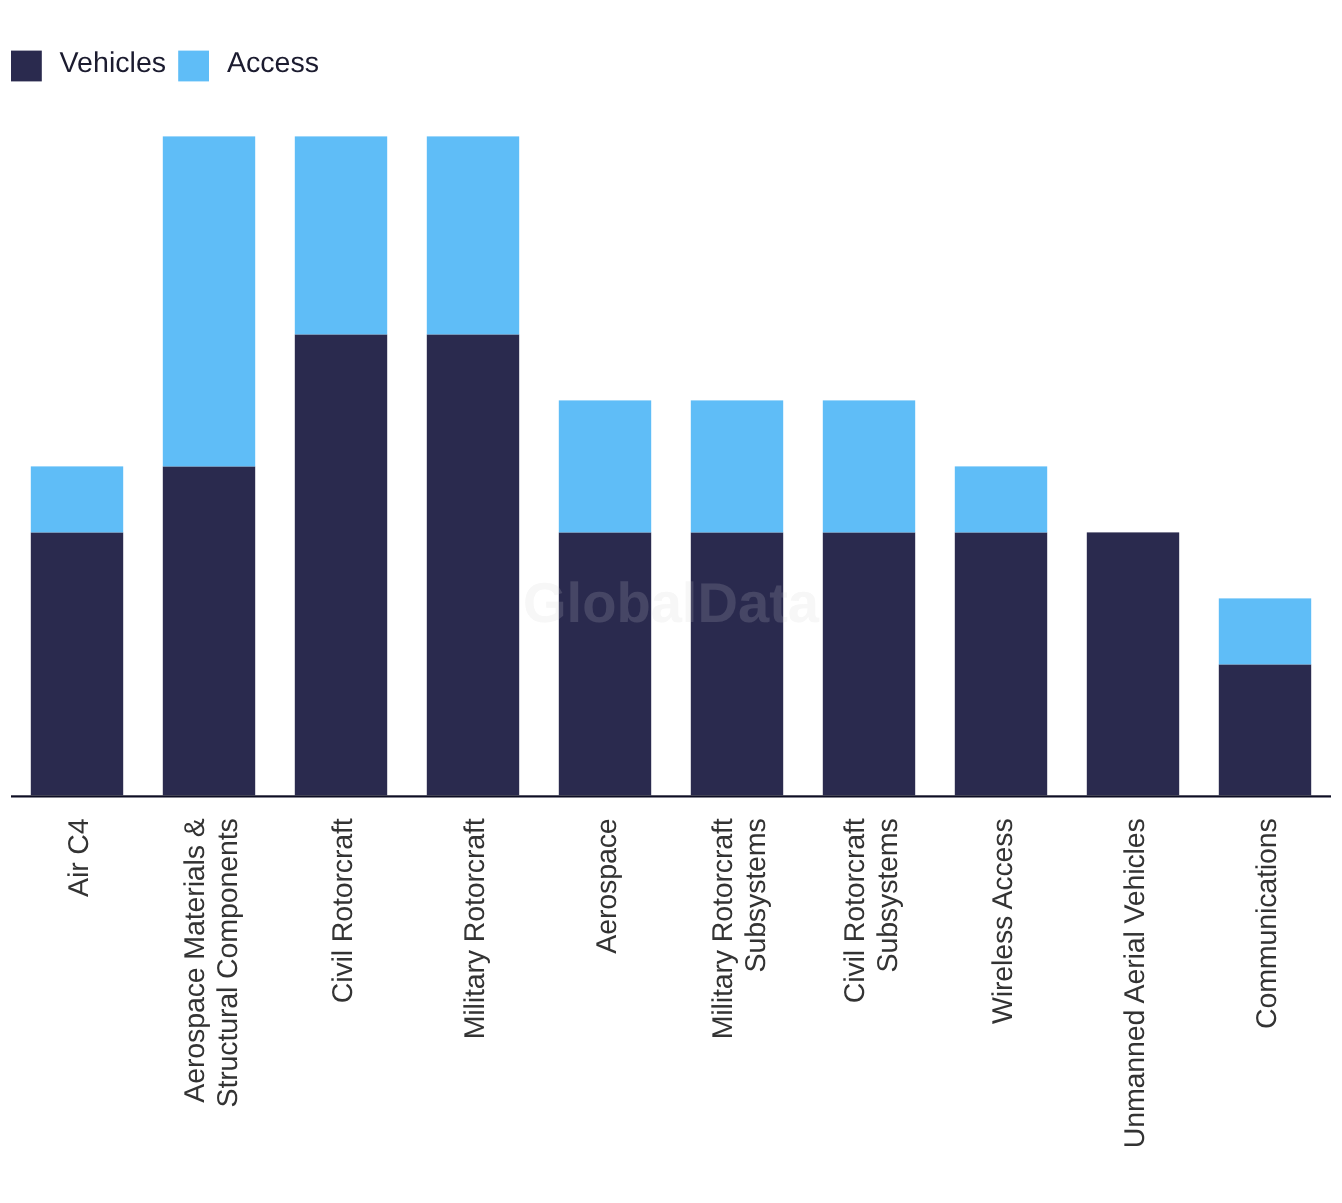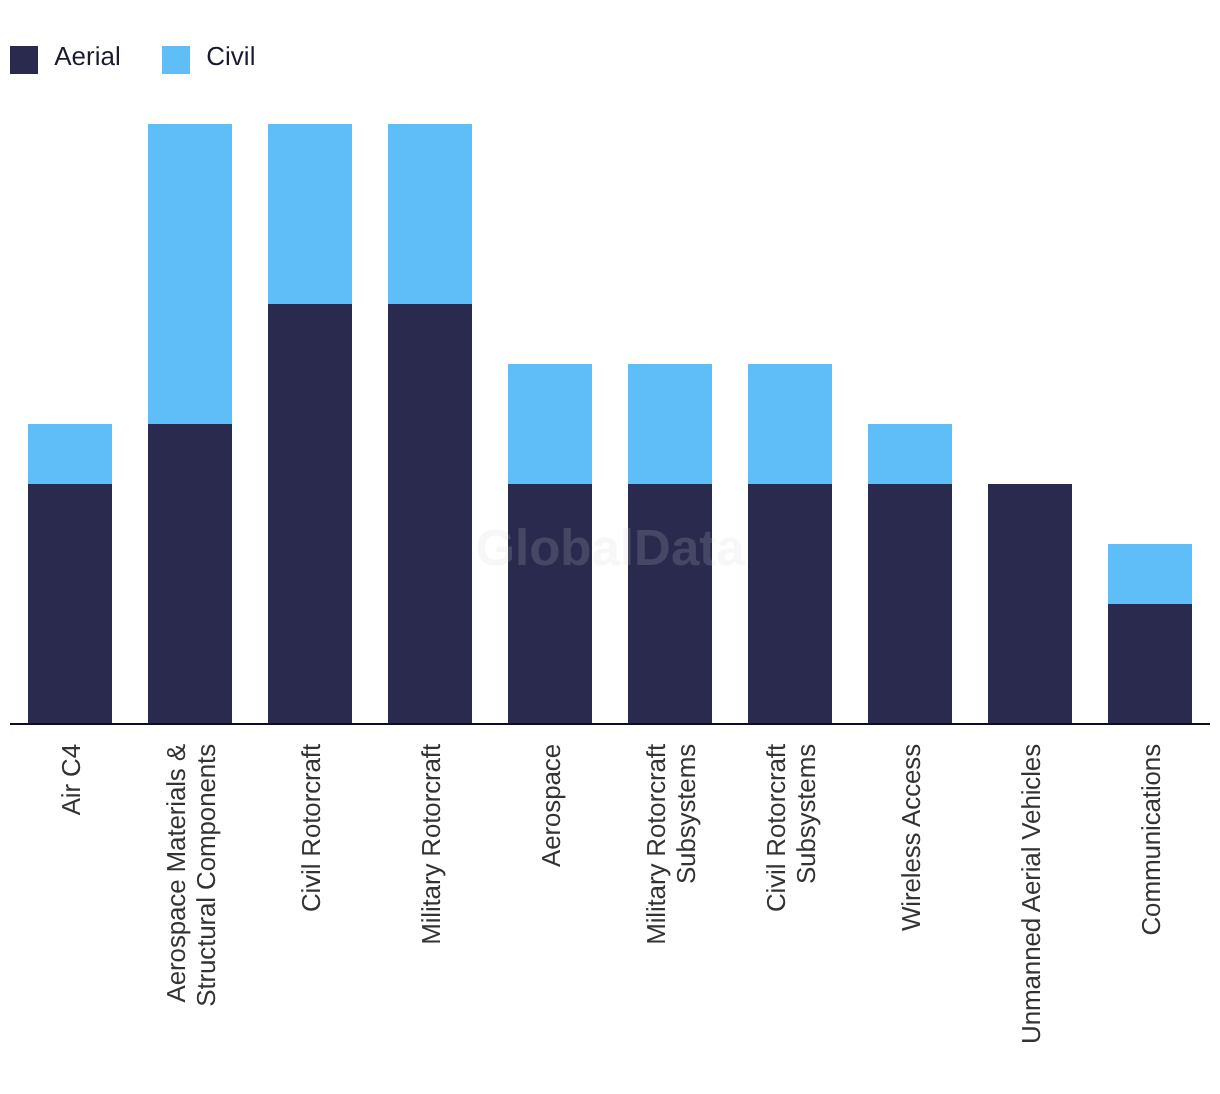--- a/index.html
+++ b/index.html
@@ -39,25 +39,25 @@
   .tick-label .tick-line{display:block;height:30.2px;}
 </style>
 </head>
 <body>
 
 <div class="chart">
 
   <div class="legend">
       <div class="legend-item" style="left: 0px;">
         <div class="legend-swatch" style="left: 10.1px; background: rgb(42, 42, 78);"></div>
-        <div class="legend-label" style="left: 54.2px;">Aerial</div>
+        <div class="legend-label" style="left: 54.2px;">Vehicles</div>
       </div>
       <div class="legend-item" style="left: 0px;">
         <div class="legend-swatch" style="left: 162.4px; background: rgb(95, 189, 247);"></div>
-        <div class="legend-label" style="left: 206.3px;">Civil</div>
+        <div class="legend-label" style="left: 206.3px;">Access</div>
       </div>
     </div>
 
   <div class="plot">
       <div class="bar" style="left: 28.4px; width: 83.2px; height: 299.5px;">
         <div class="bar-seg" style="bottom: 0px; height: 239.6px; background: rgb(42, 42, 78);"></div>
         <div class="bar-seg" style="bottom: 239.6px; height: 59.9px; background: rgb(95, 189, 247);"></div>
       </div>
       <div class="bar" style="left: 148.4px; width: 83.2px; height: 599px;">
         <div class="bar-seg" style="bottom: 0px; height: 299.5px; background: rgb(42, 42, 78);"></div>

